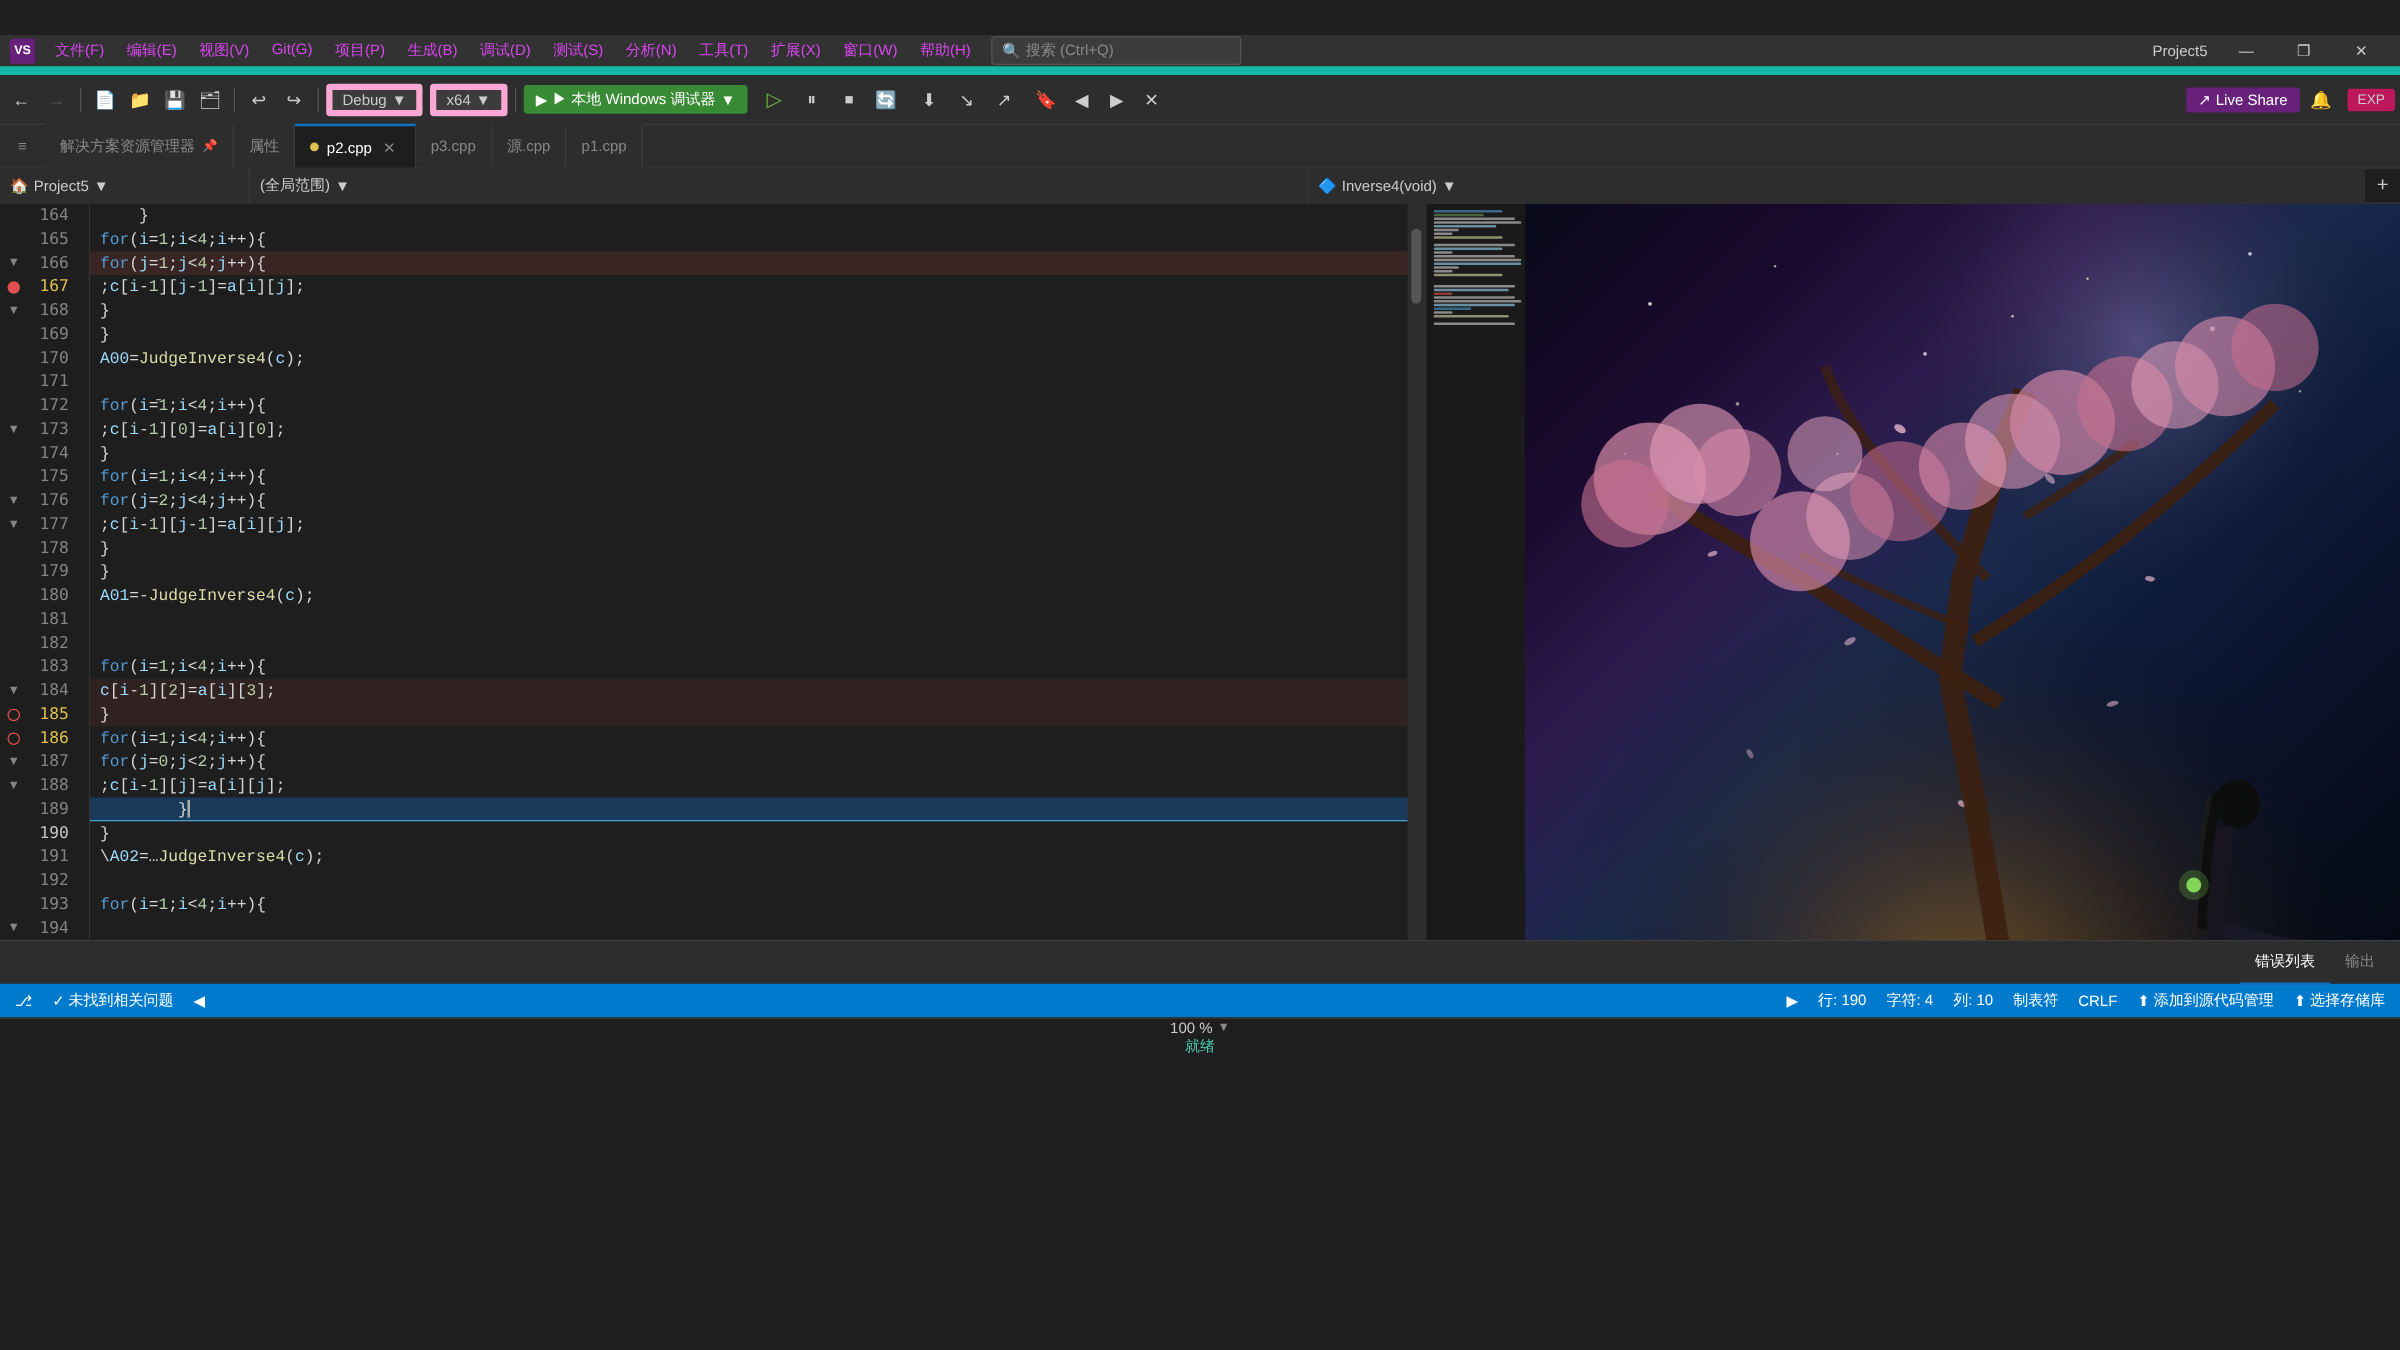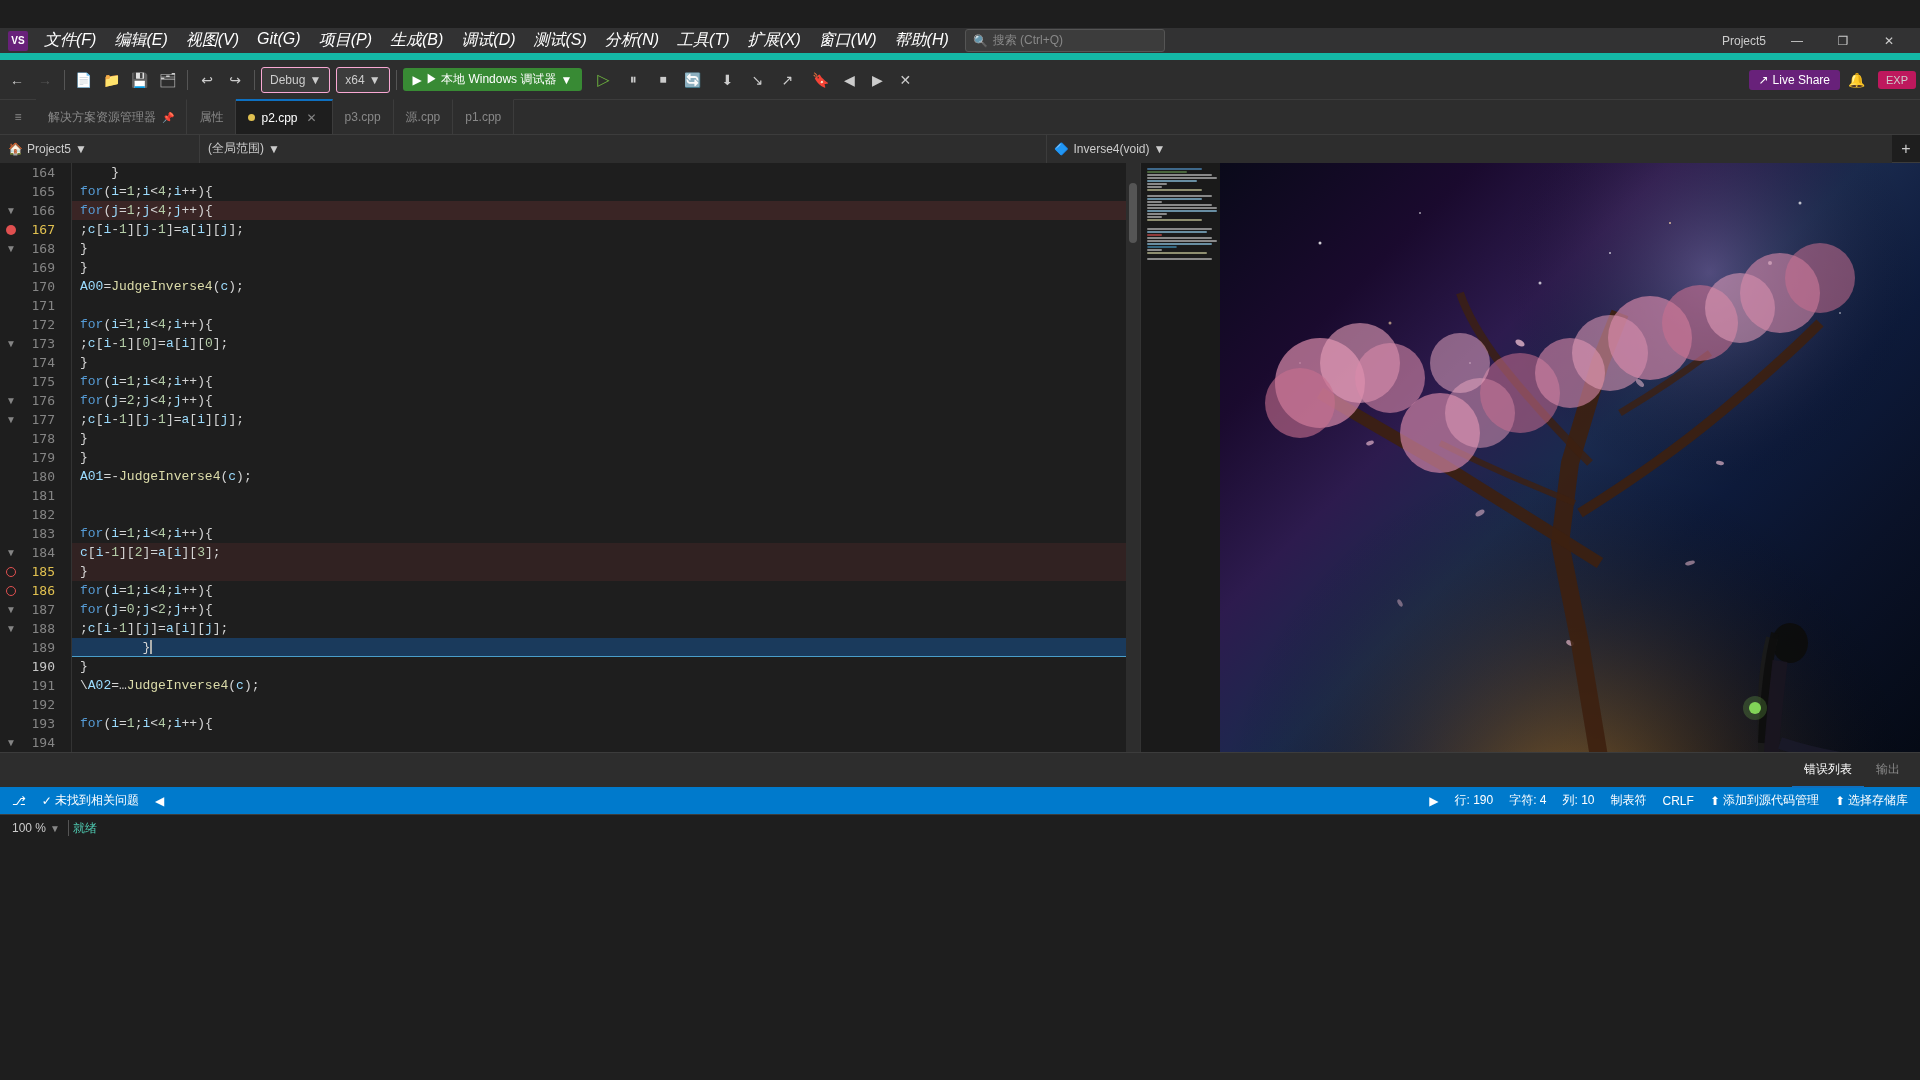--- a/index.html
+++ b/index.html
@@ -21,25 +21,24 @@
       background: #68217a;
       border-radius: 2px;
       display: flex; align-items: center; justify-content: center;
       font-size: 10px; color: white; font-weight: bold;
     }
     #title-bar .menu-items {
       display: flex; gap: 2px;
     }
     #title-bar .menu-item {
       padding: 2px 8px;
-      font-size: 16px;
+      font-size: 12px;
       cursor: pointer;
-      color: #ffffff;
+      color: #d946ef;
       border-radius: 2px;
-      font-style: italic;
     }
     #title-bar .spacer { flex: 1; }
     #title-bar .search-box {
       background: #3c3c3c;
       border: 1px solid #555;
       border-radius: 3px;
       padding: 2px 8px;
       color: #ccc;
       font-size: 12px;
       width: 200px;
@@ -68,21 +67,21 @@
       border-bottom: 1px solid #3c3c3c;
     }
     .toolbar-btn {
       width: 26px; height: 26px;
       display: flex; align-items: center; justify-content: center;
       cursor: pointer; border-radius: 3px; color: #ccc; font-size: 14px;
     }
     .toolbar-sep { width: 1px; height: 20px; background: #555; margin: 0 4px; }
     .toolbar-dropdown {
       background: #3c3c3c;
-      border: 1px solid #f9a8d4;
+      border: 5px solid #f9a8d4;
       border-radius: 3px;
       padding: 2px 8px;
       color: #ccc;
       font-size: 12px;
       height: 26px;
       display: flex; align-items: center; gap: 4px;
       cursor: pointer;
     }
     .run-btn {
       background: #388a34;
@@ -798,21 +797,21 @@
   <div class="status-item">
     <span>⬆</span>
     <span>添加到源代码管理</span>
   </div>
   <div class="status-item">
     <span>⬆</span>
     <span>选择存储库</span>
   </div>
 </div>
 
-<div style="height:27px; background:#1e1e1e; display:flex; align-items:center; padding:0 8px; border-top:1px solid #3c3c3c;">
+<div style="height:27px; background:#1e1e1e; display:flex; align-items:center; padding:0 8px; border-top:1px solid #3c3c3c;flex-direction:column;">
   <div style="display:flex; align-items:center; gap:4px; cursor:pointer; padding:0 4px;">
     <span style="font-size:12px; color:#ccc;">100 %</span>
     <span style="font-size:10px; color:#888;">▼</span>
   </div>
   <div style="width:1px; height:16px; background:#555; margin:0 4px;"></div>
   <div style="display:flex; align-items:center; gap:4px; cursor:pointer;">
     <span style="font-size:12px; color:#4ec9b0;">就绪</span>
   </div>
 </div>
 

